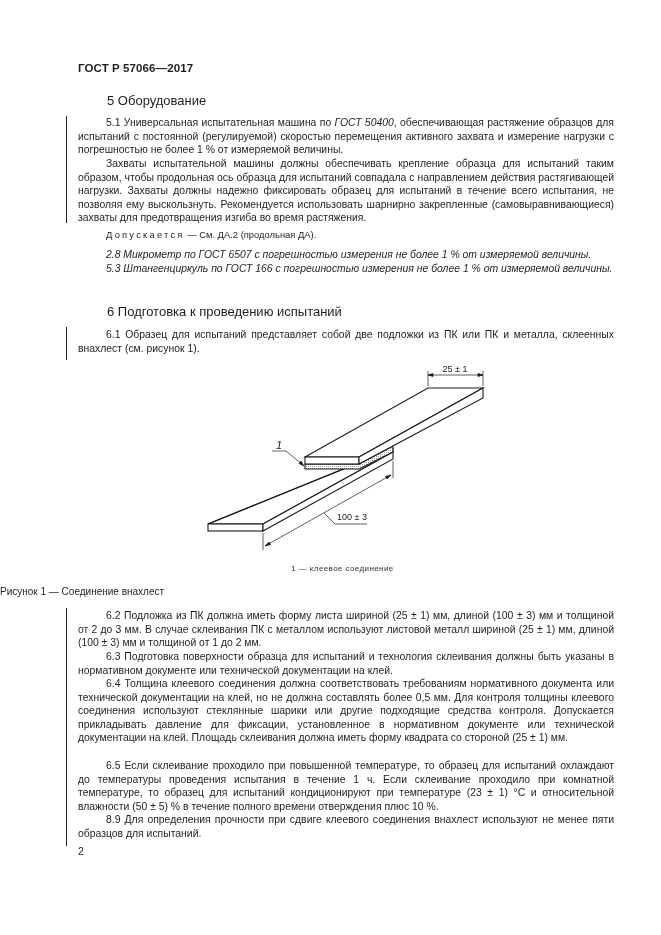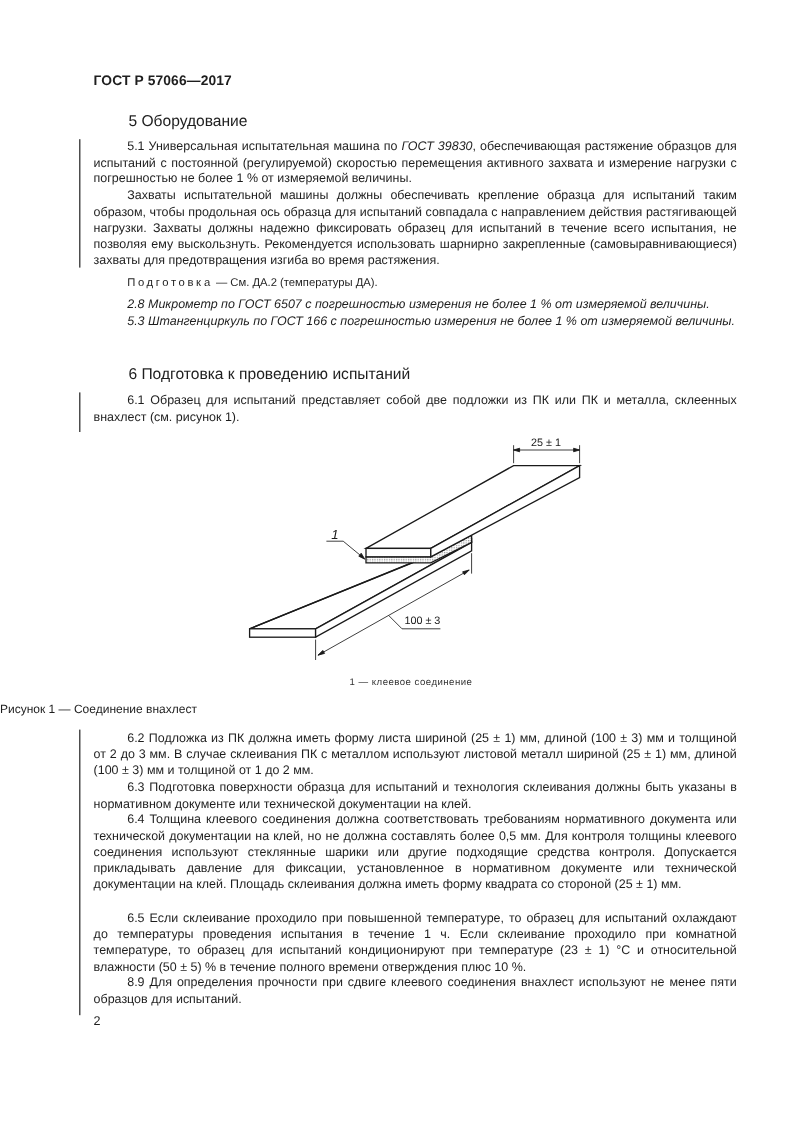--- a/index.html
+++ b/index.html
@@ -21,25 +21,25 @@
 </style>
 </head>
 <body>
 
 <div class="abs hdr">ГОСТ Р 57066—2017</div>
 
 <div class="abs h2" style="top:93px;">5 Оборудование</div>
 
 <div class="bar" style="top:116px; height:107px;"></div>
 
-<div class="p" style="top:116px;"><span class="ind"></span><span>5.1 Универсальная испытательная машина по </span><span class="it">ГОСТ 39830</span><span>, обеспечивающая растяжение образцов для испытаний с постоянной (регулируемой) скоростью перемещения активного захвата и измерение нагрузки с погрешностью не более 1 % от измеряемой величины.</span></div>
+<div class="p" style="top:116px;"><span class="ind"></span><span>5.1 Универсальная испытательная машина по </span><span class="it">ГОСТ 50400</span><span>, обеспечивающая растяжение образцов для испытаний с постоянной (регулируемой) скоростью перемещения активного захвата и измерение нагрузки с погрешностью не более 1 % от измеряемой величины.</span></div>
 
 <div class="p" style="top:157px;"><span class="ind"></span><span>Захваты испытательной машины должны обеспечивать крепление образца для испытаний таким образом, чтобы продольная ось образца для испытаний совпадала с направлением действия растягивающей нагрузки. Захваты должны надежно фиксировать образец для испытаний в течение всего испытания, не позволяя ему выскользнуть. Рекомендуется использовать шарнирно закрепленные (самовыравнивающиеся) захваты для предотвращения изгиба во время растяжения.</span></div>
 
-<div class="p" style="top:228px; font-size:9.4px;"><span class="ind"></span><span class="spaced">Подготовка</span><span> — См. ДА.2 (температуры ДА).</span></div>
+<div class="p" style="top:228px; font-size:9.4px;"><span class="ind"></span><span class="spaced">Допускается</span><span> — См. ДА.2 (продольная ДА).</span></div>
 
 <div class="p it" style="top:248px;"><span class="ind"></span><span>2.8 Микрометр по ГОСТ 6507 с погрешностью измерения не более 1 % от измеряемой величины.</span></div>
 <div class="p it" style="top:262px;font-style:italic;"><span class="ind"></span><span>5.3 Штангенциркуль по ГОСТ 166 с погрешностью измерения не более 1 % от измеряемой величины.</span></div>
 
 <div class="abs h2" style="top:304px;">6 Подготовка к проведению испытаний</div>
 
 <div class="bar" style="top:327px; height:33px;"></div>
 <div class="p" style="top:328px;"><span class="ind"></span><span>6.1 Образец для испытаний представляет собой две подложки из ПК или ПК и металла, склеенных внахлест (см. рисунок 1).</span></div>
 
 <svg class="abs" style="left:0; top:0;" width="661" height="935">

